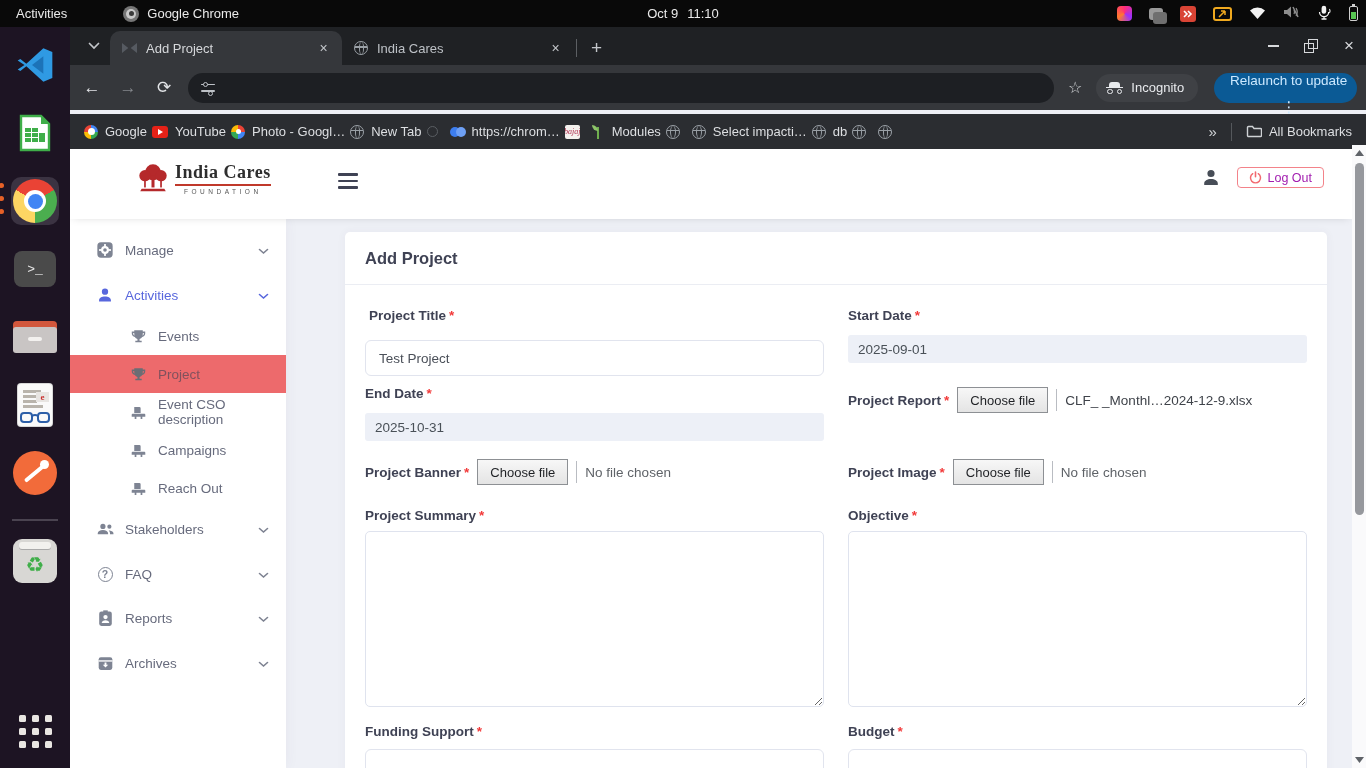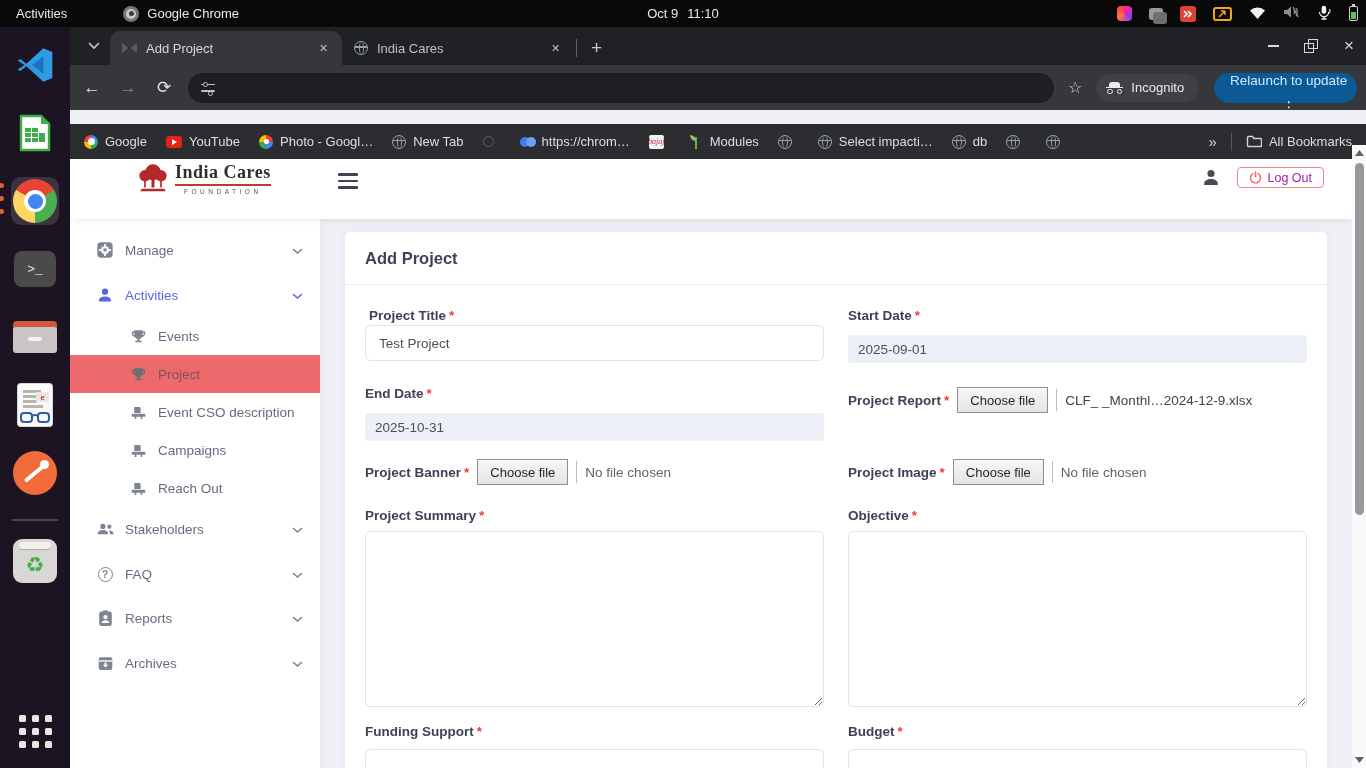--- a/index.html
+++ b/index.html
@@ -82,21 +82,21 @@
   .star-btn { margin-left:14px; color:#d2d4d7; font-size:16px; }
   .incog { margin-left:14px; height:28px; border-radius:14px; background:#3f4145; color:#e8eaed; font-size:13px; display:flex; align-items:center; padding:0 14px 0 10px; gap:8px; }
   .incog-hat { width:17px; height:13px; position:relative; }
   .incog-hat::before { content:""; position:absolute; top:1px; left:3px; width:11px; height:5px; background:#e8eaed; border-radius:3px 3px 0 0; }
   .incog-hat::after { content:""; position:absolute; top:5.5px; left:0; width:17px; height:1.8px; background:#e8eaed; }
   .incog-hat i { position:absolute; bottom:0; width:5.5px; height:5.5px; border-radius:50%; border:1.6px solid #e8eaed; }
   .incog-hat i.l { left:1px; } .incog-hat i.r { right:1px; }
   .relaunch { margin-left:16px; height:30px; border-radius:15px; background:#0b5a95; color:#cde9ff; font-size:13.5px; display:flex; align-items:center; padding:0 10px 0 16px; gap:10px;flex-direction:column; }
   .relaunch .kebab { color:#cde9ff; font-size:15px; }
 
-  .bookmarks { position:absolute; left:70px; top:124px; width:1296px; height:35px; background:#2b2d31; display:flex; align-items:center; font-size:13px; color:#dddfe2; padding-left:14px; gap:19px; z-index:30; }
+  .bookmarks { position:absolute; left:70px; top:114px; width:1296px; height:35px; background:#2b2d31; display:flex; align-items:center; font-size:13px; color:#dddfe2; padding-left:14px; gap:5px; z-index:30; }
   .bm { display:flex; align-items:center; gap:7px; white-space:nowrap; }
   .g-ring { width:14px; height:14px; border-radius:50%; background:conic-gradient(#4285f4 0 90deg,#34a853 0 180deg,#fbbc05 0 270deg,#ea4335 0 360deg); position:relative; }
   .g-ring::before { content:""; position:absolute; inset:3.5px; border-radius:50%; background:#fff; }
   .yt-icon { width:16px; height:12px; background:#e62117; border-radius:3px; position:relative; }
   .yt-icon::before { content:""; position:absolute; left:6px; top:3px; border-left:5px solid #fff; border-top:3px solid transparent; border-bottom:3px solid transparent; }
   .photos-icon { width:14px; height:14px; border-radius:50%; background:conic-gradient(#ea4335 0 90deg,#4285f4 0 180deg,#34a853 0 270deg,#fbbc05 0 360deg); position:relative; }
   .photos-icon::before { content:""; position:absolute; inset:4.5px; border-radius:50%; background:#fff; }
   .globe-bm { width:14px; height:14px; border-radius:50%; border:1.5px solid #9aa0a6; position:relative; }
   .globe-bm::before { content:""; position:absolute; left:0; right:0; top:4.2px; height:1.4px; background:#9aa0a6; }
   .globe-bm::after { content:""; position:absolute; left:3.6px; top:0; bottom:0; width:3.6px; border-radius:50%; border:1.4px solid #9aa0a6; border-top:none; border-bottom:none; }
@@ -118,21 +118,21 @@
   .logo { position:absolute; left:66px; top:17px; display:flex; align-items:flex-start; gap:5px; }
   .logo-text { display:flex; flex-direction:column; align-items:center; }
   .logo-title { font-family:"Liberation Serif",serif; font-weight:bold; font-size:18px; color:#2e2e2e; letter-spacing:.5px; }
   .logo-underline { width:100%; height:2px; background:#c0392b; margin-top:1px; }
   .logo-sub { font-size:6.5px; letter-spacing:3.5px; color:#555; margin-top:2px; }
   .hamburger { position:absolute; left:268px; top:28px; width:20px; height:16px; display:flex; flex-direction:column; justify-content:space-between; }
   .hamburger i { height:2.6px; background:#3f4254; border-radius:1px; }
   .hdr-right { position:absolute; right:28px; top:22px; display:flex; align-items:center; gap:16px; }
   .logout-btn { height:21px; border:1px solid #f3838a; border-radius:4px; color:#a21caf; font-size:12.5px; display:flex; align-items:center; gap:6px; padding:0 11px; background:#fff; }
 
-  .sidebar { position:absolute; left:0; top:74px; width:250px; height:549px; background:#fff; box-shadow:0 0 13px rgba(82,63,105,.06); }
+  .sidebar { position:absolute; left:0; top:74px; width:216px; height:549px; background:#fff; box-shadow:0 0 13px rgba(82,63,105,.06); }
   .srow { position:absolute; left:0; right:0; height:36px; display:flex; align-items:center; font-size:13.5px; color:#676b7d; }
   .srow .sicon { width:20px; display:flex; justify-content:center; margin-left:25px; }
   .srow.lvl2 .sicon { margin-left:58px; }
   .srow .slabel { margin-left:10px; flex:1; }
   .srow .schev { margin-right:17px; }
   .srow.active-parent { color:#5867dd; }
   .srow.active-red { background:#ed6a6c; height:38px; color:rgba(63,66,84,.62); }
   .help-circle { width:15px; height:15px; border:1.7px solid #7e8493; border-radius:50%; font-size:10.5px; font-weight:bold; color:#7e8493; display:flex; align-items:center; justify-content:center; }
 
   .content-card { position:absolute; left:275px; top:87px; width:982px; height:700px; background:#fff; border-radius:5px; box-shadow:0 0 10px rgba(82,63,105,.05); }
@@ -567,21 +567,21 @@
             </svg></span>
       </div>
     </div>
 
     <div class="content-card">
       <div class="card-header">
         <span class="card-title">Add Project</span>
       </div>
 
       <span class="fld-label" style="left:24px;top:76px"><span>Project Title</span><span class="req">*</span></span>
-      <input class="txt-input" style="left: 20px; top: 93px;" type="text" value="Test Project">
+      <input class="txt-input" style="left: 20px; top: 108px;" type="text" value="Test Project">
 
       <span class="fld-label" style="left:503px;top:76px"><span>Start Date</span><span class="req">*</span></span>
       <input class="date-input" style="left: 503px; top: 103px;" type="text" value="2025-09-01">
 
       <span class="fld-label" style="left:20px;top:154px"><span>End Date</span><span class="req">*</span></span>
       <input class="date-input" style="left: 20px; top: 181px;" type="text" value="2025-10-31">
 
       <div class="file-row" style="left:503px;top:153px">
         <span class="flabel"><span>Project Report</span><span class="req">*</span></span>
         <button class="choose-btn">Choose file</button>

